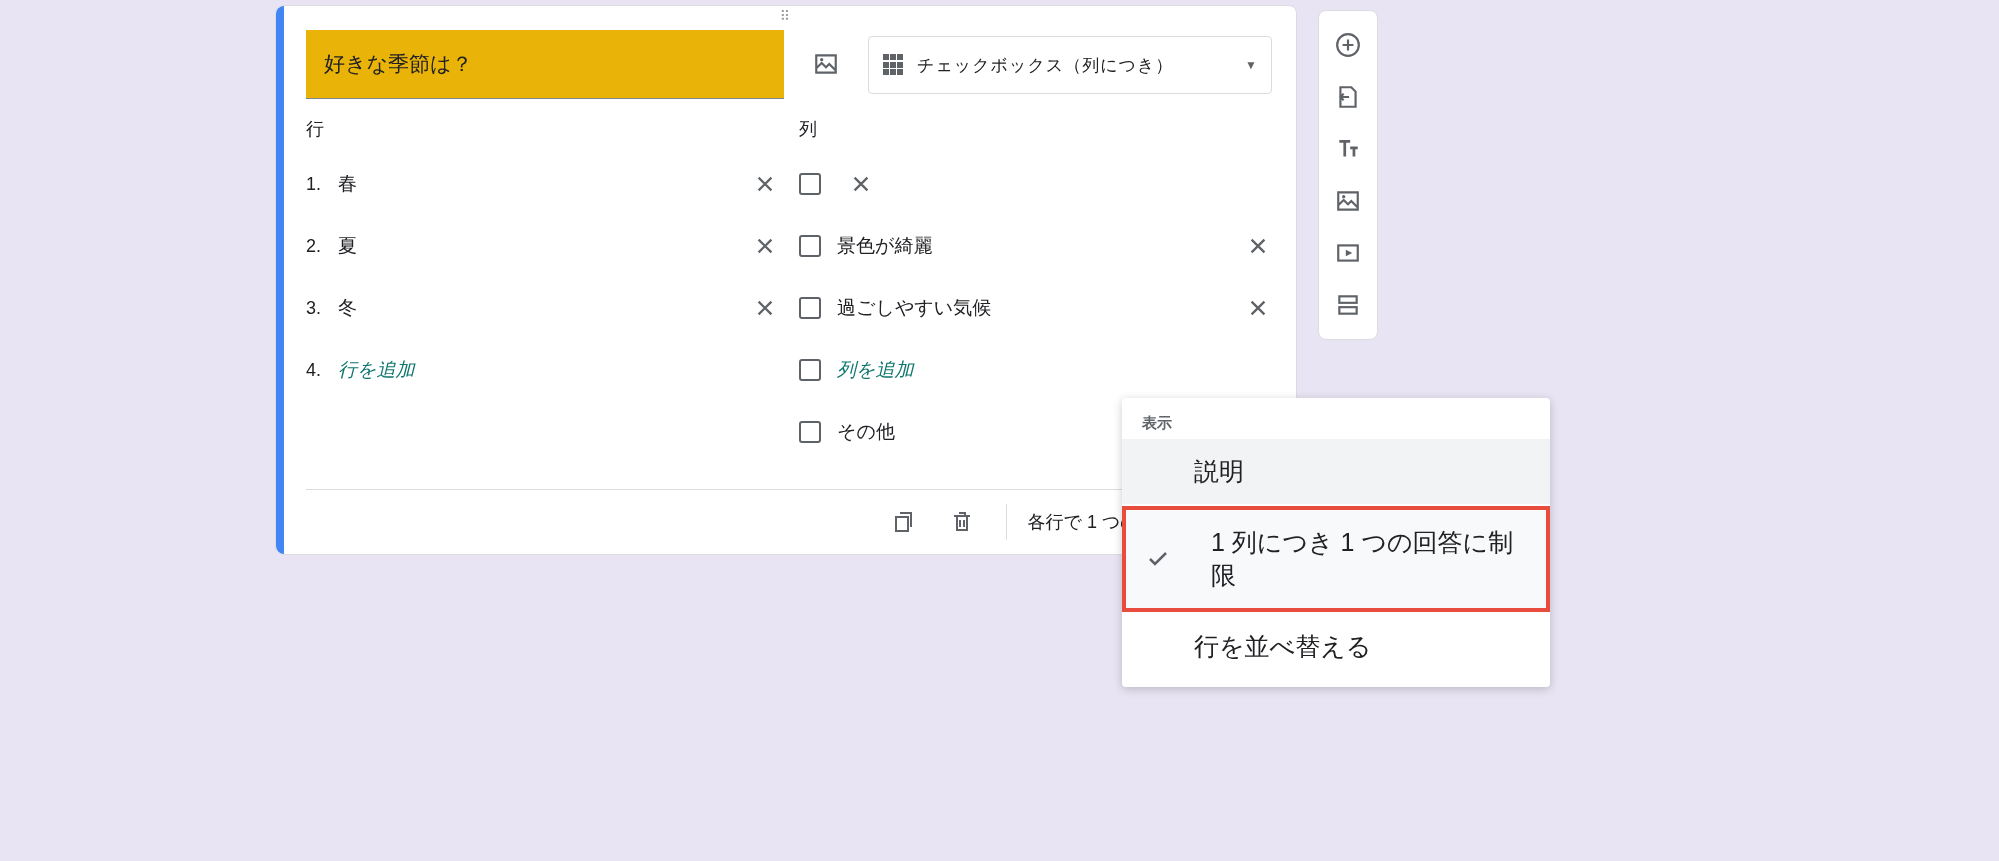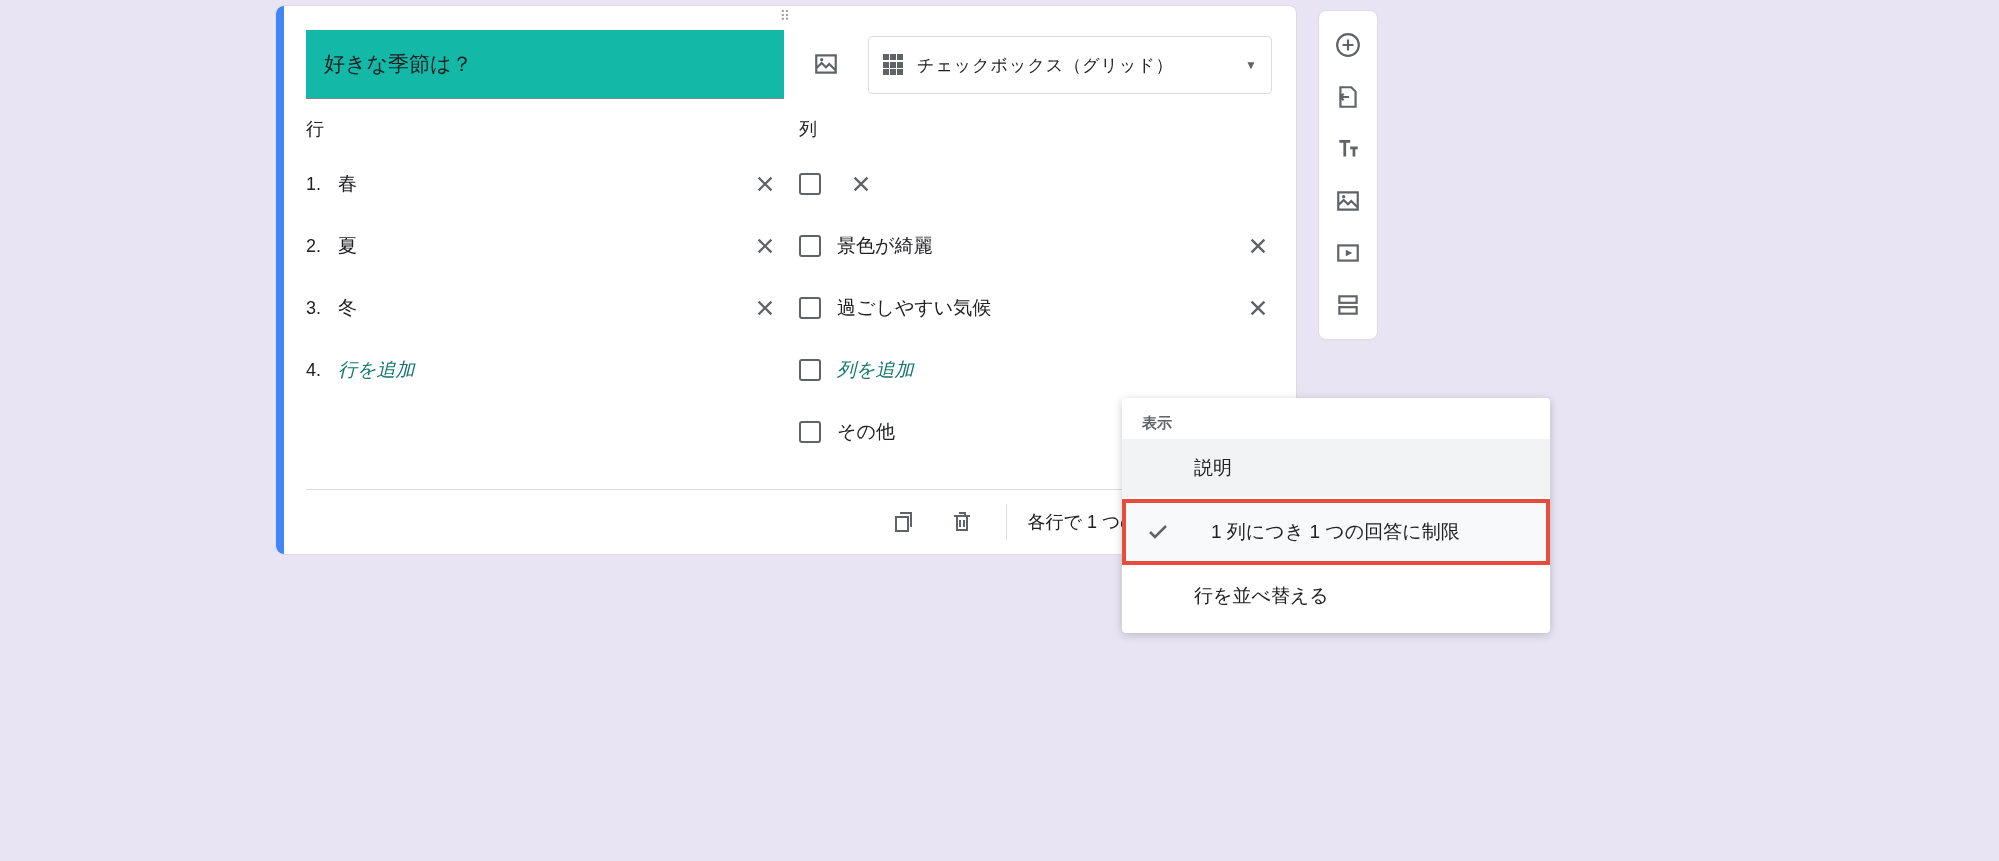--- a/index.html
+++ b/index.html
@@ -23,21 +23,21 @@
       border-top-left-radius: 8px;
       border-bottom-left-radius: 8px;
     }
     
     .drag-handle { text-align: center; padding: 6px 0 2px; color: #9aa0a6; letter-spacing: 2px; font-size: 14px; line-height: 8px; }
     
     .card-header { display: flex; align-items: flex-start; padding: 8px 24px 0 30px; gap: 18px; }
     
     .question-title-input {
       flex: 0 0 478px;
-      background: #14b8a6;
+      background: #eab308;
       border: none;
       border-bottom: 1px solid #80868b;
       padding: 22px 18px;
       font-size: 21px;
       color: #202124;
       outline: none;
     }
     
     .image-btn {
       width: 48px; height: 48px;
@@ -140,21 +140,21 @@
       width: 428px;
       background: #fff;
       border-radius: 4px;
       box-shadow: 0 2px 10px rgba(0,0,0,0.2);
       padding: 8px 0;
     }
     .popup-header { font-size: 15px; color: #5f6368; padding: 8px 20px 6px; font-weight: bold; }
     .popup-item {
       display: flex; align-items: center;
       padding: 16px 20px;
-      font-size: 19px;
+      font-size: 25px;
       color: #202124;
       cursor: pointer;
     }
     .popup-item.with-bg { background: #f1f3f4; }
     .popup-item .item-text { padding-left: 52px; }
     .popup-item.highlighted {
       border: 4px solid #e74c3c;
       background: #f8f9fb;
       margin: 2px 0;
       gap: 21px;
@@ -184,21 +184,21 @@
             <span></span>
             <span></span>
             <span></span>
             <span></span>
             <span></span>
             <span></span>
             <span></span>
             <span></span>
             <span></span>
           </div>
-        <div class="type-label">チェックボックス（グリッド）</div>
+        <div class="type-label">チェックボックス（列につき）</div>
         <div class="dropdown-arrow">▼</div>
       </div>
     </div>
 
     <div class="grid-body">
       <div class="col">
         <div class="col-header">行</div>
         <div class="row-item">
           <span class="row-num">1.</span>
           <span class="row-text">春</span>

